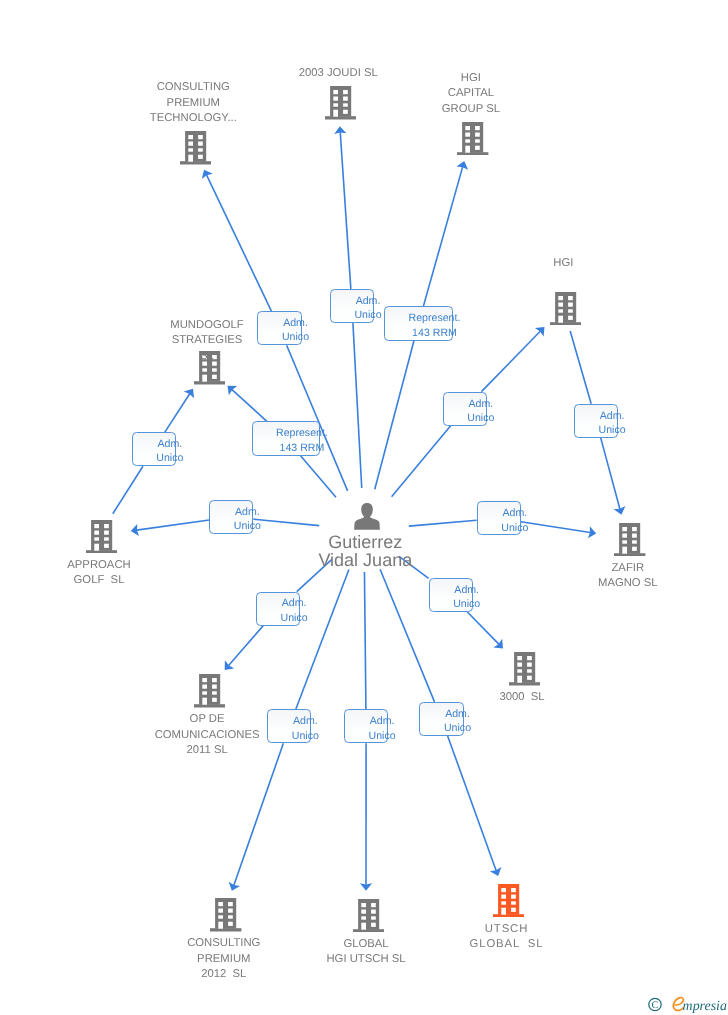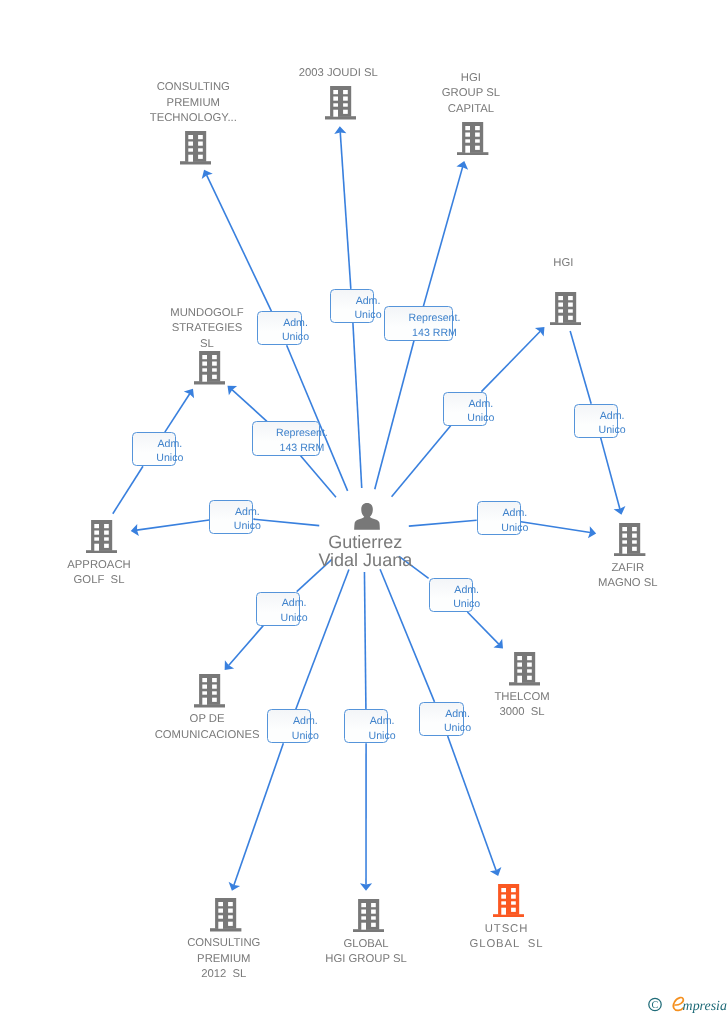--- a/index.html
+++ b/index.html
@@ -153,21 +153,21 @@
               <rect x="8.3" y="4" width="4.7" height="4.2"></rect>
               <rect x="18.1" y="4" width="4.7" height="4.2"></rect>
               <rect x="8.3" y="10.5" width="4.7" height="4.2"></rect>
               <rect x="18.1" y="10.5" width="4.7" height="4.2"></rect>
               <rect x="8.3" y="17.3" width="4.7" height="3.4"></rect>
               <rect x="18.1" y="17.3" width="4.7" height="3.4"></rect>
               <rect x="8.3" y="23.7" width="4.7" height="7"></rect>
               <rect x="18.1" y="23.7" width="4.7" height="4.2"></rect>
             </g>
           </svg></div>
-        <div class="node-label" style="width: 260px; left: 340.9px; top: 71.05px;"><div>HGI</div><div>GROUP SL</div><div>CAPITAL</div></div>
+        <div class="node-label" style="width: 260px; left: 340.9px; top: 71.05px;"><div>HGI</div><div>CAPITAL</div><div>GROUP SL</div></div>
       </div>
       <div class="node">
         <div class="node-icon" style="left: 549.9px; top: 291.75px; width: 31.4px; height: 33.5px;"><svg width="31.4" height="33.5" viewBox="0 0 31.4 33.5">
             <g fill="#787878">
               <rect x="5.1" y="0" width="21.1" height="30.7"></rect>
               <rect x="0" y="30.2" width="31.4" height="3.3"></rect>
             </g>
             <g fill="#ffffff">
               <rect x="8.3" y="4" width="4.7" height="4.2"></rect>
               <rect x="18.1" y="4" width="4.7" height="4.2"></rect>
@@ -191,21 +191,21 @@
               <rect x="8.3" y="4" width="4.7" height="4.2"></rect>
               <rect x="18.1" y="4" width="4.7" height="4.2"></rect>
               <rect x="8.3" y="10.5" width="4.7" height="4.2"></rect>
               <rect x="18.1" y="10.5" width="4.7" height="4.2"></rect>
               <rect x="8.3" y="17.3" width="4.7" height="3.4"></rect>
               <rect x="18.1" y="17.3" width="4.7" height="3.4"></rect>
               <rect x="8.3" y="23.7" width="4.7" height="7"></rect>
               <rect x="18.1" y="23.7" width="4.7" height="4.2"></rect>
             </g>
           </svg></div>
-        <div class="node-label" style="width: 260px; left: 77px; top: 306px;"><div>MUNDOGOLF</div><div>STRATEGIES</div><div>SL</div></div>
+        <div class="node-label" style="width: 260px; left: 77px; top: 318px;"><div>MUNDOGOLF</div><div>STRATEGIES</div><div>SL</div></div>
       </div>
       <div class="node">
         <div class="node-icon" style="left: 85.5px; top: 519.65px; width: 31.4px; height: 33.5px;"><svg width="31.4" height="33.5" viewBox="0 0 31.4 33.5">
             <g fill="#787878">
               <rect x="5.1" y="0" width="21.1" height="30.7"></rect>
               <rect x="0" y="30.2" width="31.4" height="3.3"></rect>
             </g>
             <g fill="#ffffff">
               <rect x="8.3" y="4" width="4.7" height="4.2"></rect>
               <rect x="18.1" y="4" width="4.7" height="4.2"></rect>
@@ -248,40 +248,40 @@
               <rect x="8.3" y="4" width="4.7" height="4.2"></rect>
               <rect x="18.1" y="4" width="4.7" height="4.2"></rect>
               <rect x="8.3" y="10.5" width="4.7" height="4.2"></rect>
               <rect x="18.1" y="10.5" width="4.7" height="4.2"></rect>
               <rect x="8.3" y="17.3" width="4.7" height="3.4"></rect>
               <rect x="18.1" y="17.3" width="4.7" height="3.4"></rect>
               <rect x="8.3" y="23.7" width="4.7" height="7"></rect>
               <rect x="18.1" y="23.7" width="4.7" height="4.2"></rect>
             </g>
           </svg></div>
-        <div class="node-label" style="width: 260px; left: 77.1px; top: 712.35px;"><div>OP DE</div><div>COMUNICACIONES</div></div>
+        <div class="node-label" style="width: 260px; left: 77.1px; top: 712.35px;"><div>OP DE</div><div>COMUNICACIONES</div><div>2011 SL</div></div>
       </div>
       <div class="node">
         <div class="node-icon" style="left: 508.5px; top: 652.05px; width: 31.4px; height: 33.5px;"><svg width="31.4" height="33.5" viewBox="0 0 31.4 33.5">
             <g fill="#787878">
               <rect x="5.1" y="0" width="21.1" height="30.7"></rect>
               <rect x="0" y="30.2" width="31.4" height="3.3"></rect>
             </g>
             <g fill="#ffffff">
               <rect x="8.3" y="4" width="4.7" height="4.2"></rect>
               <rect x="18.1" y="4" width="4.7" height="4.2"></rect>
               <rect x="8.3" y="10.5" width="4.7" height="4.2"></rect>
               <rect x="18.1" y="10.5" width="4.7" height="4.2"></rect>
               <rect x="8.3" y="17.3" width="4.7" height="3.4"></rect>
               <rect x="18.1" y="17.3" width="4.7" height="3.4"></rect>
               <rect x="8.3" y="23.7" width="4.7" height="7"></rect>
               <rect x="18.1" y="23.7" width="4.7" height="4.2"></rect>
             </g>
           </svg></div>
-        <div class="node-label" style="width: 260px; left: 392px; top: 690.05px;"><div>THELCOM</div><div>3000  SL</div></div>
+        <div class="node-label" style="width: 260px; left: 392px; top: 690.05px;"><div>3000  SL</div></div>
       </div>
       <div class="node">
         <div class="node-icon" style="left: 210.3px; top: 898.35px; width: 31.4px; height: 33.5px;"><svg width="31.4" height="33.5" viewBox="0 0 31.4 33.5">
             <g fill="#787878">
               <rect x="5.1" y="0" width="21.1" height="30.7"></rect>
               <rect x="0" y="30.2" width="31.4" height="3.3"></rect>
             </g>
             <g fill="#ffffff">
               <rect x="8.3" y="4" width="4.7" height="4.2"></rect>
               <rect x="18.1" y="4" width="4.7" height="4.2"></rect>
@@ -305,21 +305,21 @@
               <rect x="8.3" y="4" width="4.7" height="4.2"></rect>
               <rect x="18.1" y="4" width="4.7" height="4.2"></rect>
               <rect x="8.3" y="10.5" width="4.7" height="4.2"></rect>
               <rect x="18.1" y="10.5" width="4.7" height="4.2"></rect>
               <rect x="8.3" y="17.3" width="4.7" height="3.4"></rect>
               <rect x="18.1" y="17.3" width="4.7" height="3.4"></rect>
               <rect x="8.3" y="23.7" width="4.7" height="7"></rect>
               <rect x="18.1" y="23.7" width="4.7" height="4.2"></rect>
             </g>
           </svg></div>
-        <div class="node-label" style="width: 260px; left: 236px; top: 936.95px;"><div>GLOBAL</div><div>HGI GROUP SL</div></div>
+        <div class="node-label" style="width: 260px; left: 236px; top: 936.95px;"><div>GLOBAL</div><div>HGI UTSCH SL</div></div>
       </div>
       <div class="node">
         <div class="node-icon" style="left: 493px; top: 883.55px; width: 31.4px; height: 33.5px;"><svg width="31.4" height="33.5" viewBox="0 0 31.4 33.5">
             <g fill="#fb5822">
               <rect x="5.1" y="0" width="21.1" height="30.7"></rect>
               <rect x="0" y="30.2" width="31.4" height="3.3"></rect>
             </g>
             <g fill="#ffffff">
               <rect x="8.3" y="4" width="4.7" height="4.2"></rect>
               <rect x="18.1" y="4" width="4.7" height="4.2"></rect>

